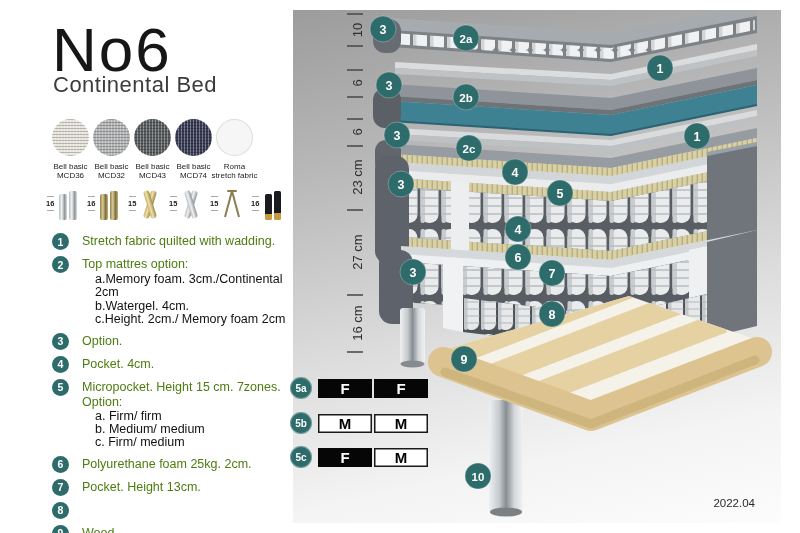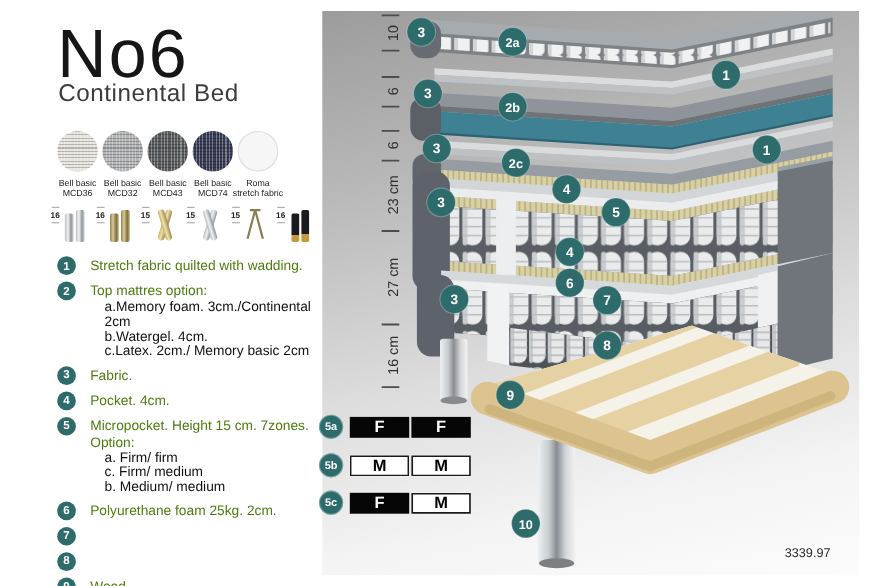--- a/index.html
+++ b/index.html
@@ -9,21 +9,21 @@
   .left{position:absolute;left:0;top:0;width:293px;height:533px;background:#fff;}
   .ptitle{position:absolute;left:52px;top:14px;font-size:62px;font-weight:300;
           color:#161616;letter-spacing:2px;}
   .psub{position:absolute;left:53px;top:72px;font-size:22px;font-weight:300;
         color:#3c3c3c;letter-spacing:.5px;}
   .swatches{position:absolute;left:50px;top:119px;display:flex;}
   .swatch{width:41px;display:flex;flex-direction:column;align-items:center;}
   .swc{width:37px;height:37px;border-radius:50%;}
   .swl{margin-top:6px;font-size:8px;line-height:9px;text-align:center;color:#1c1c1c;white-space:nowrap;}
   .legsrow{position:absolute;left:46px;top:186px;display:flex;}
-  .legitem{width:41px;display:flex;align-items:flex-start;}
+  .legitem{width:41px;display:flex;align-items:center;}
   .numcol{display:flex;flex-direction:column;align-items:center;font-size:7.5px;
           font-weight:bold;color:#222;margin-right:2px;}
   .numcol i{display:block;width:7px;height:1px;background:#a9a9a9;margin:2px 0;font-style:normal;}
   .legfig{position:relative;height:34px;width:24px;display:flex;align-items:flex-end;
           justify-content:center;gap:2px;}
   .legfig i{display:block;font-style:normal;}
   .chrome-cylinder i{width:8px;height:26px;border-radius:2px;
       background:linear-gradient(90deg,#b9bdc1,#f2f4f5 35%,#8f959a 70%,#d9dcde);}
   .chrome-cylinder i:nth-child(2){height:29px;}
   .brass-cylinder i{width:8px;height:26px;border-radius:2px;
@@ -184,42 +184,43 @@
         <div class="lirow">
           <span class="lic">1</span>
           <span class="lit">Stretch fabric quilted with wadding.</span>
         </div>
         <div class="lirow">
           <span class="lic">2</span>
           <span class="lit">Top mattres option:</span>
         </div>
         <div class="lisub">a.Memory foam. 3cm./Continental 2cm</div>
         <div class="lisub">b.Watergel. 4cm.</div>
-        <div class="lisub">c.Latex. 2cm./ Memory basic 2cm</div>
+        <div class="lisub">c.Height. 2cm./ Memory foam 2cm</div>
         <div class="lirow">
           <span class="lic">3</span>
-          <span class="lit">Fabric.</span>
+          <span class="lit">Option.</span>
         </div>
         <div class="lirow">
           <span class="lic">4</span>
           <span class="lit">Pocket. 4cm.</span>
         </div>
         <div class="lirow">
           <span class="lic">5</span>
           <span class="lit">Micropocket. Height 15 cm. 7zones. Option:</span>
         </div>
         <div class="lisub">a. Firm/ firm</div>
+        <div class="lisub">b. Medium/ medium</div>
         <div class="lisub">c. Firm/ medium</div>
-        <div class="lisub">b. Medium/ medium</div>
         <div class="lirow">
           <span class="lic">6</span>
           <span class="lit">Polyurethane foam 25kg. 2cm.</span>
         </div>
         <div class="lirow">
           <span class="lic">7</span>
+          <span class="lit">Pocket. Height 13cm.</span>
         </div>
         <div class="lirow">
           <span class="lic">8</span>
         </div>
         <div class="lirow">
           <span class="lic">9</span>
           <span class="lit">Wood.</span>
         </div>
       </div>
   </div>
@@ -437,15 +438,15 @@
           <span class="fcirc">5b</span>
           <span class="fcell light">M</span>
           <span class="fcell light">M</span>
         </div>
         <div class="frow" style="top: 436px;">
           <span class="fcirc">5c</span>
           <span class="fcell dark">F</span>
           <span class="fcell light">M</span>
         </div>
       </div>
-    <div class="pdate">3339.97</div>
+    <div class="pdate">2022.04</div>
   </div>
 </div>
 
 </body></html>

